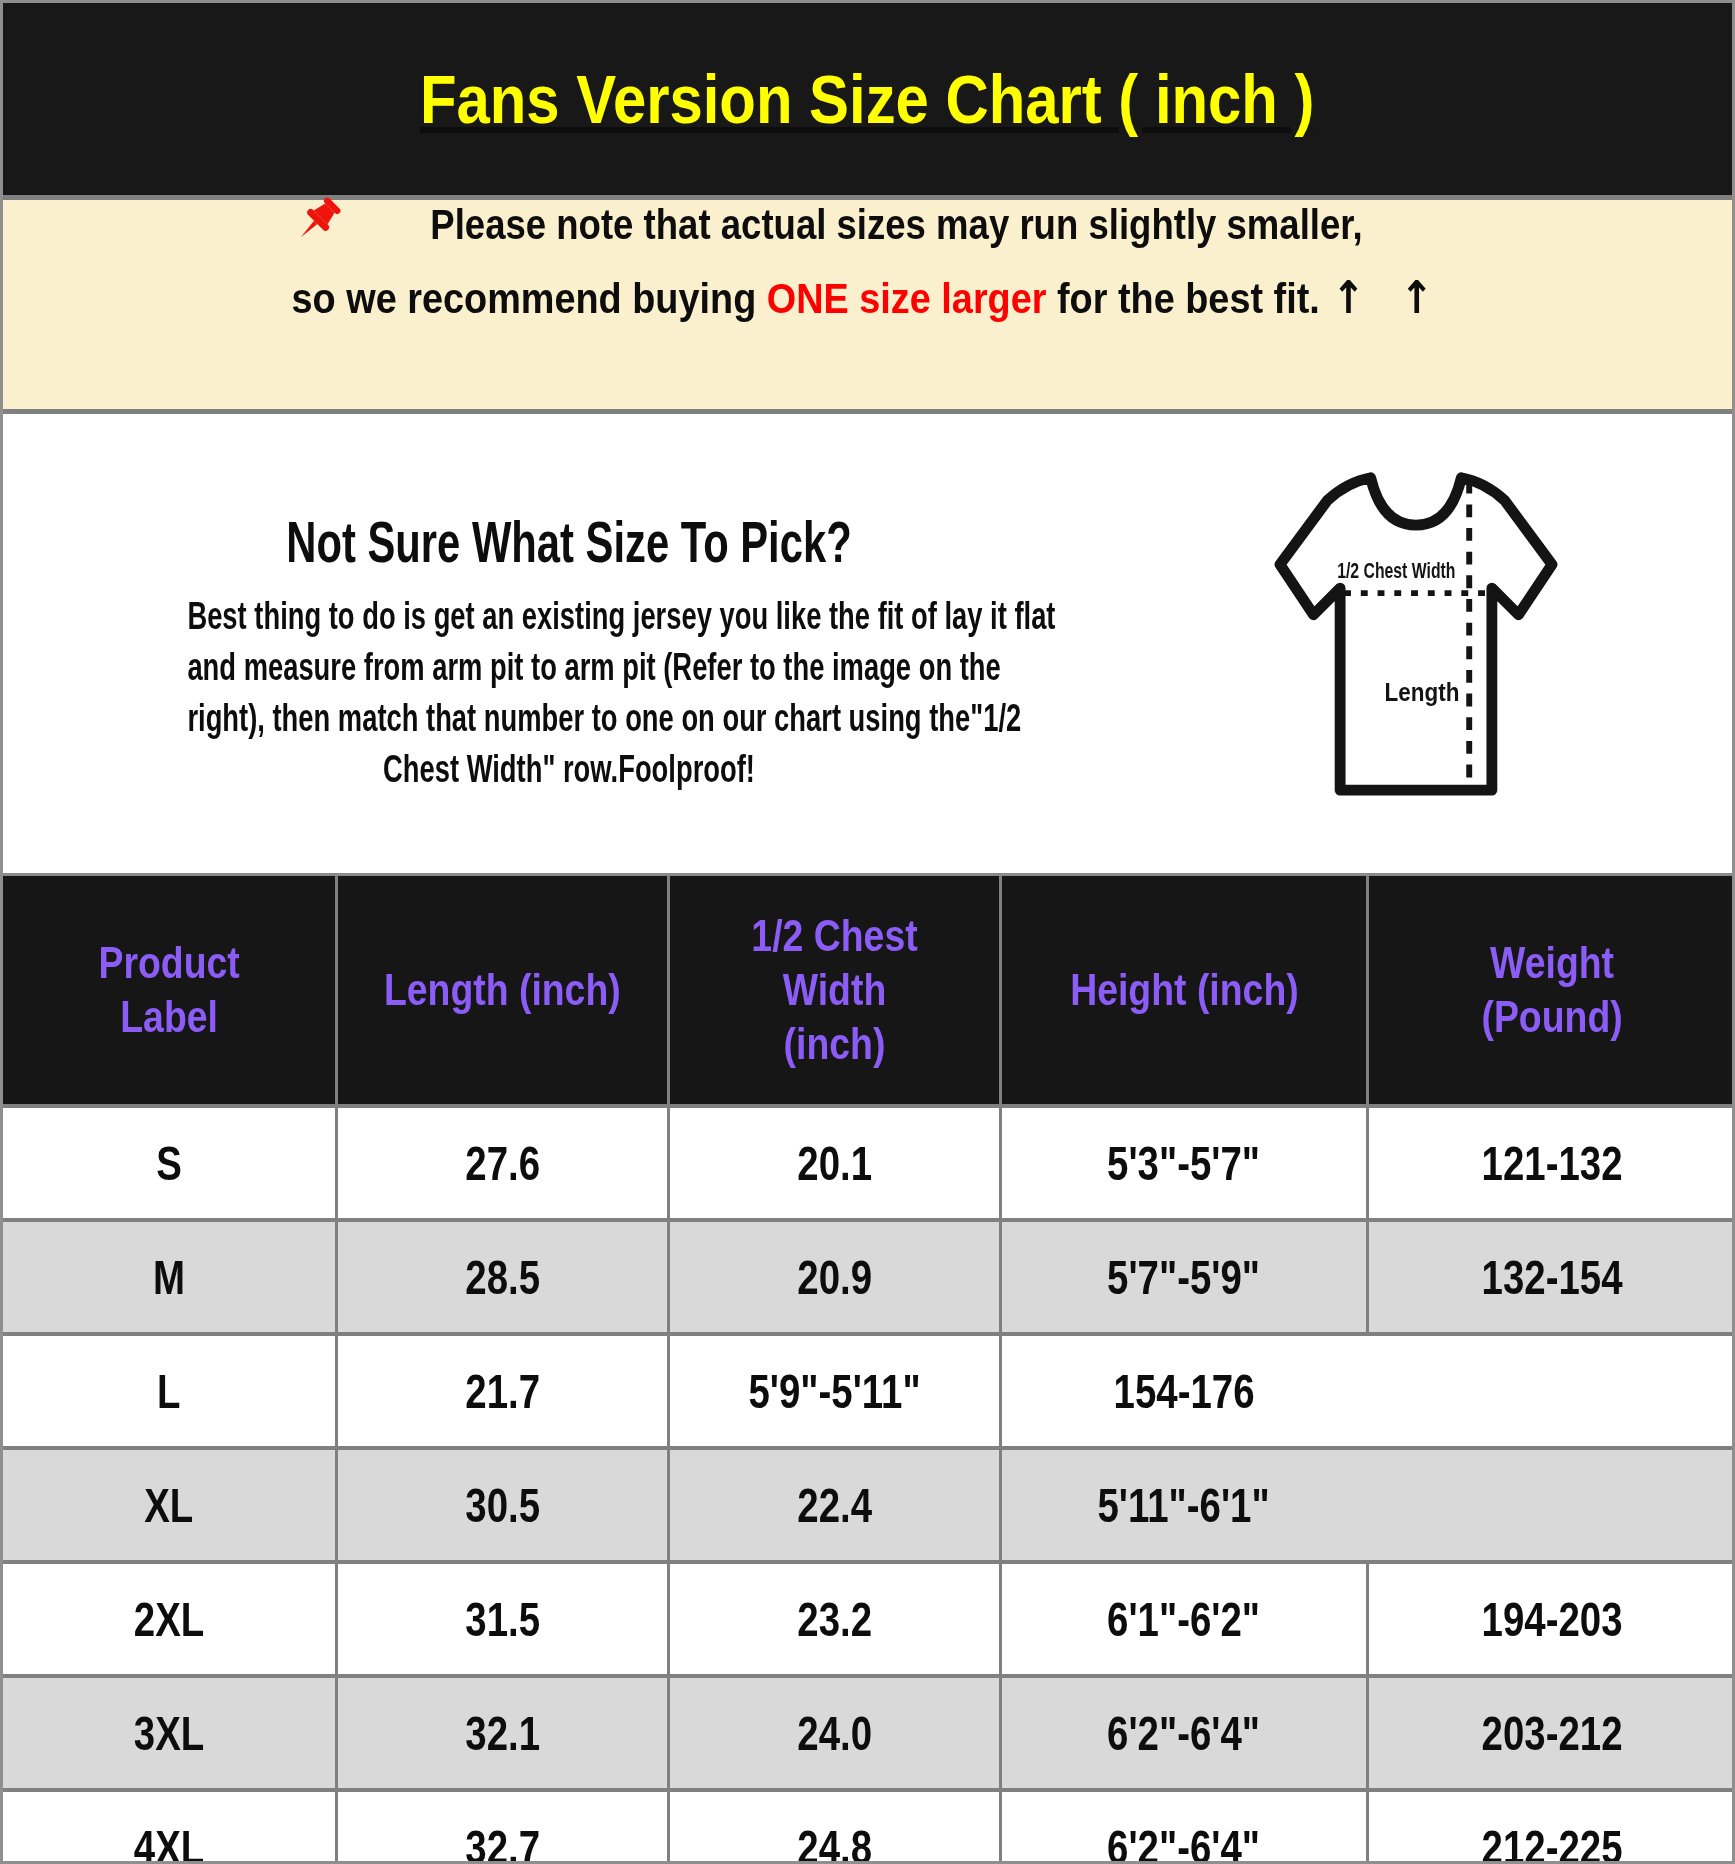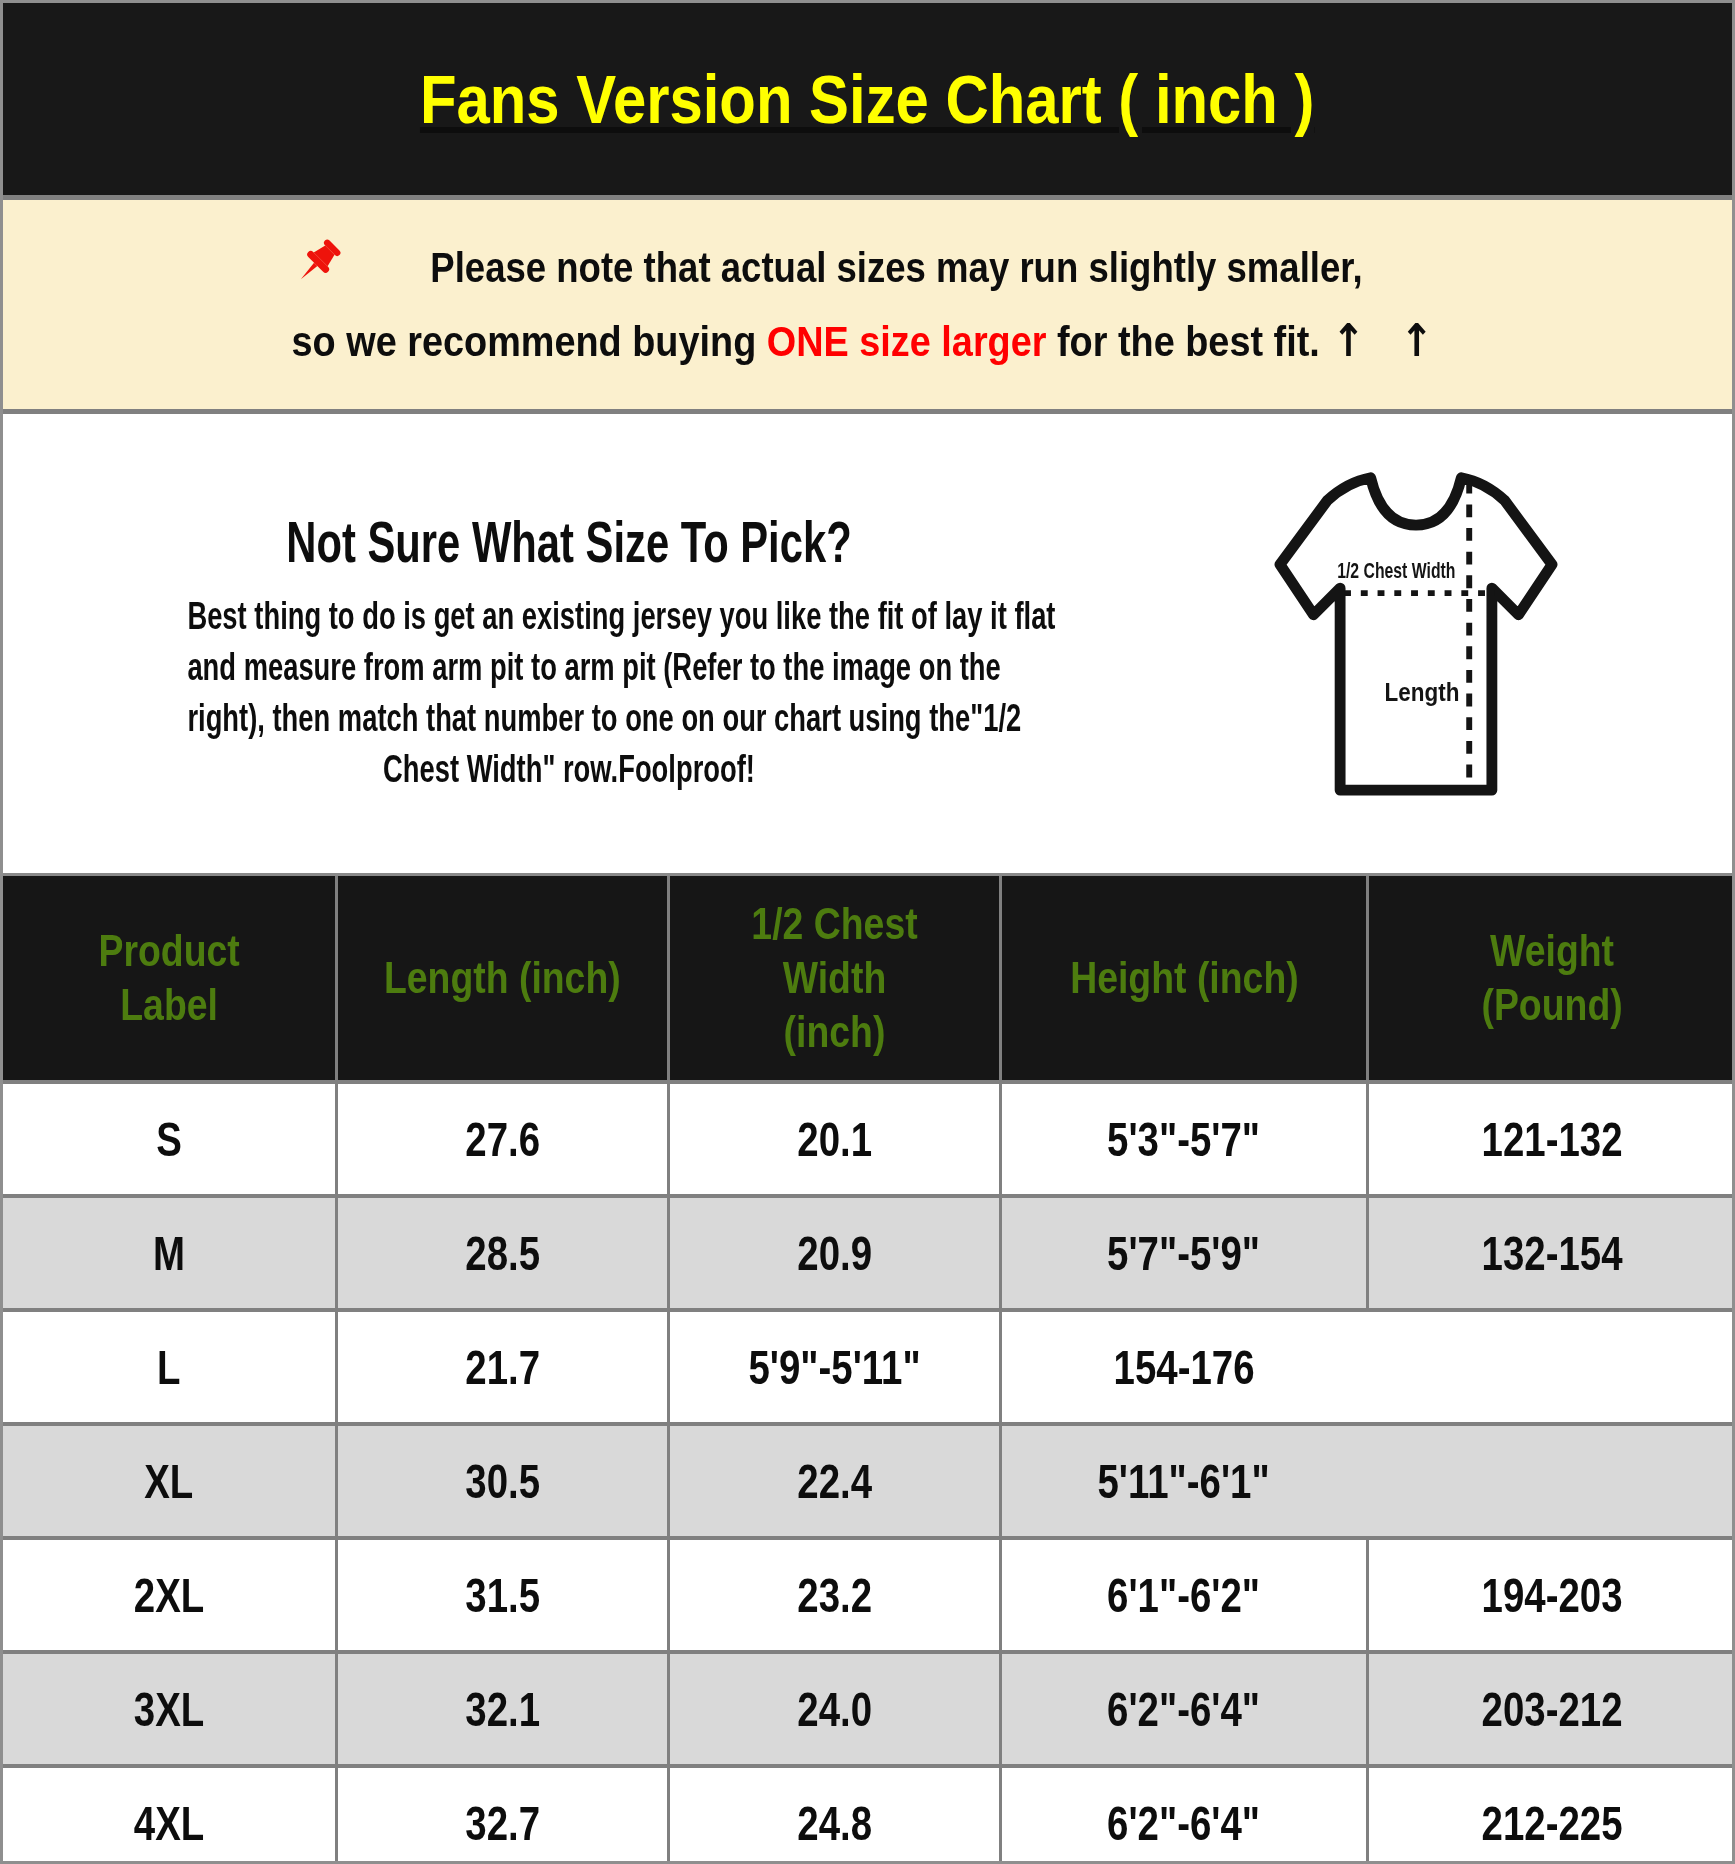--- a/index.html
+++ b/index.html
@@ -19,21 +19,21 @@
     display:flex;align-items:center;justify-content:center;text-decoration:underline;
   }
   .banner .title{
     color:#ffff00;font-size:68px;white-space:nowrap;
     display:inline-block;transform:scaleX(.88);letter-spacing:0px;
   }
   .hdiv{height:5px;background:#808080;}
   
   .notice{
     height:209px;background:#fbf0ce;
-    display:flex;flex-direction:column;justify-content:center;align-items:center;
+    display:flex;flex-direction:column;align-items:center;
     gap:22px;
   }
   .notice-line1{display:flex;align-items:center;}
   .pin{margin:-10px 2px 0 0;flex:0 0 auto;}
   .notice-text{font-size:43px;display:inline-block;transform:scaleX(.85);white-space:nowrap;}
   .notice-line2{display:inline-block;transform:scaleX(.88);white-space:nowrap;font-size:43px;}
   .red{color:#ff0000;}
   .arrows{font-family:"DejaVu Sans",sans-serif;font-size:45px;letter-spacing:12px;margin-left:14px;}
   
   .guide{height:459px;background:#ffffff;display:flex;padding-left:36px;}
@@ -50,21 +50,21 @@
   .trow{
     display:grid;
     grid-template-columns:332px 332px 332px 367px 369px;
     box-sizing:border-box;
   }
   .trow > div{
     display:flex;align-items:center;justify-content:center;
     box-sizing:border-box;text-align:center;
   }
   .trow > div + div{border-left:3px solid #808080;}
-  .thead{height:204px;background:#161616;color:#4d7c0f;}
+  .thead{height:228px;background:#161616;color:#8b5cf6;}
   .thead .cell-text{font-size:44px;line-height:1.22;white-space:pre-line;transform:scaleX(.85);display:inline-block;}
   .tbody-row{height:114px;border-top:4px solid #808080;background:#ffffff;}
   .tbody-row.alt{background:#d9d9d9;}
   .tbody-row .cell-text{font-size:48px;transform:scaleX(.8);display:inline-block;white-space:nowrap;}
 </style>
 </head>
 <body>
 
 <div class="page">
 

